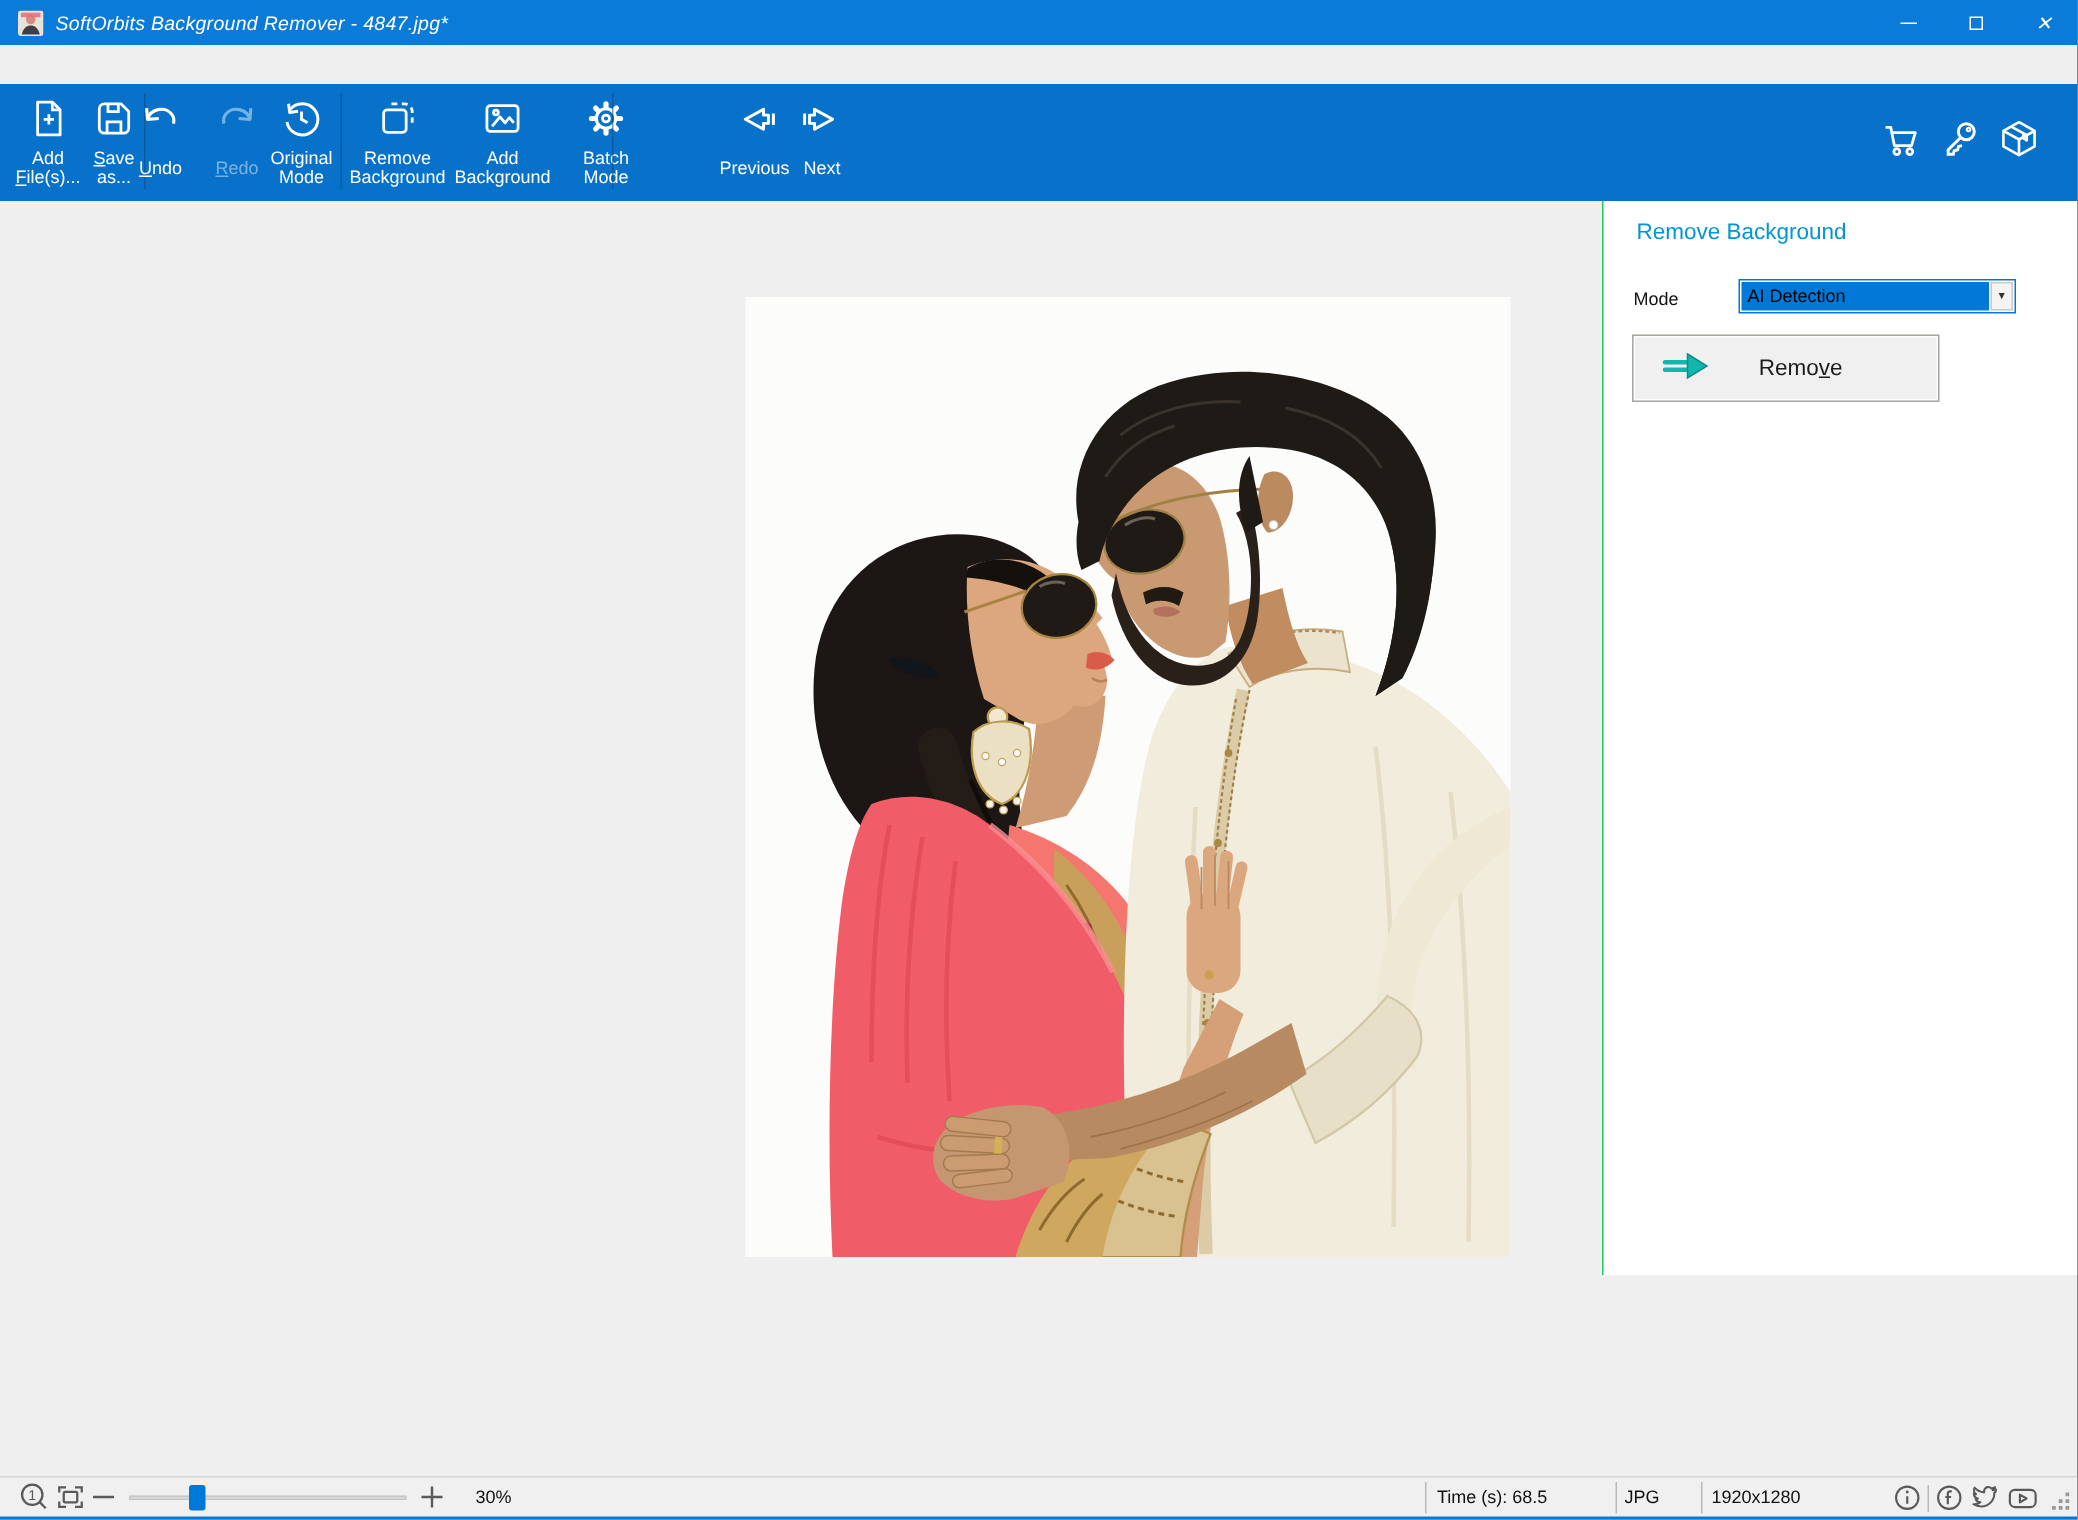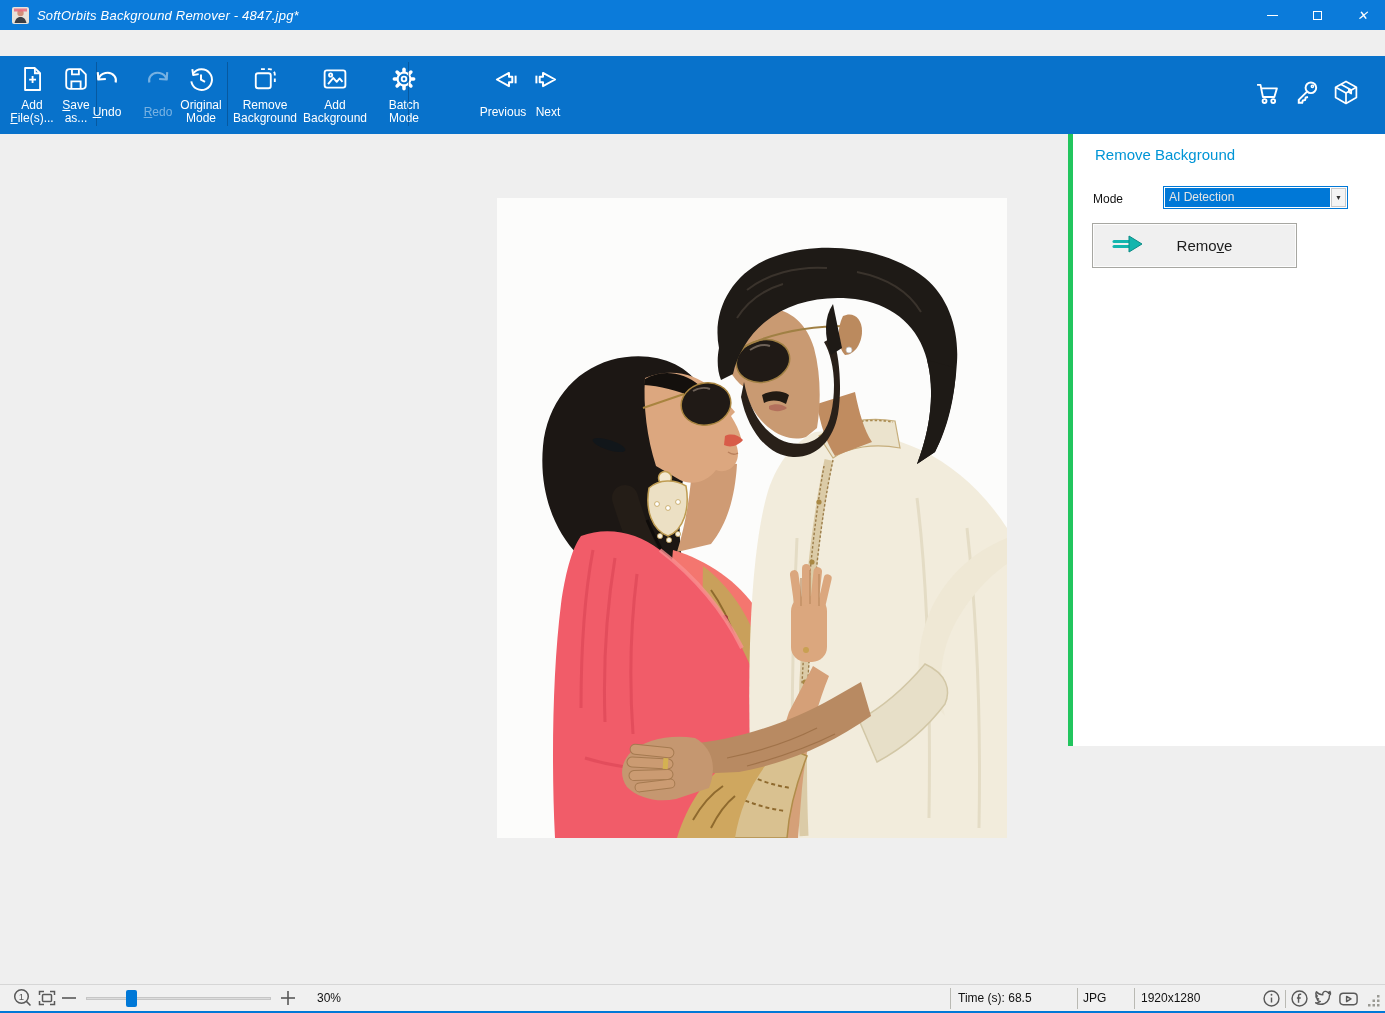--- a/index.html
+++ b/index.html
@@ -32,25 +32,25 @@
   .tb-right{position:absolute;top:20px;width:30px;height:34px;display:flex;align-items:center;justify-content:center;}
   .toolbar svg{display:block;}
 
   
   .main{position:absolute;left:0;top:134px;width:1385px;height:850px;}
   .canvas{position:absolute;left:0;top:0;width:1068px;height:850px;background:var(--canvas,#efefef);}
   .photo{position:absolute;left:497px;top:64px;width:510px;height:640px;background:#fcfcfb;}
   .photo svg{display:block;width:100%;height:100%;}
 
   
-  .panel{position:absolute;left:1068px;top:0;width:317px;height:612px;background:#fff;border-left:5px solid #22c55e;}
+  .panel{position:absolute;left:1068px;top:0;width:317px;height:716px;background:#fff;border-left:1px solid #22c55e;}
   .panel-title{position:absolute;left:22px;top:12px;font-size:15px;color:var(--panelTitle,#0095d6);}
   .mode-label{position:absolute;left:20px;top:58px;font-size:12px;color:#111;}
   .combo{position:absolute;left:90px;top:52px;width:185px;height:23px;border:1px solid var(--accent,#0078d7);background:#fff;display:flex;padding:1px;}
-  .combo-text{flex:1;background:var(--accent,#0078d7);color:#e5e5e5;font-size:12px;line-height:19px;padding-left:4px;overflow:hidden;}
+  .combo-text{flex:1;background:var(--accent,#0078d7);color:#000000;font-size:12px;line-height:19px;padding-left:4px;overflow:hidden;}
   .combo-arrow{width:15px;margin-left:1px;background:#f4f4f4;border:1px solid #c9c9c9;display:flex;align-items:center;justify-content:center;font-size:7px;color:#333;}
   .remove-btn{position:absolute;left:19px;top:89px;width:205px;height:45px;background:#f0f0f0;border:1px solid #a7a7a2;box-shadow:inset 0 0 0 1px #fdfdfd;display:flex;align-items:center;font-size:15px;color:#1c1c1c;}
   .remove-btn .arrow{margin-left:12px;}
   .remove-btn .lbl{flex:1;text-align:center;margin-right:26px;}
 
   
   .statusbar{position:absolute;left:0;top:984px;width:100%;height:29px;background:#f0f0f0;border-top:1px solid #d6d6d6;border-bottom:2px solid var(--accent,#0078d7);font-size:12px;color:#111;}
   .sb{position:absolute;top:0;height:26px;display:flex;align-items:center;}
   .sb-sep{position:absolute;top:3px;width:1px;height:21px;background:#b9b9b3;}
   .sb svg{display:block;}

